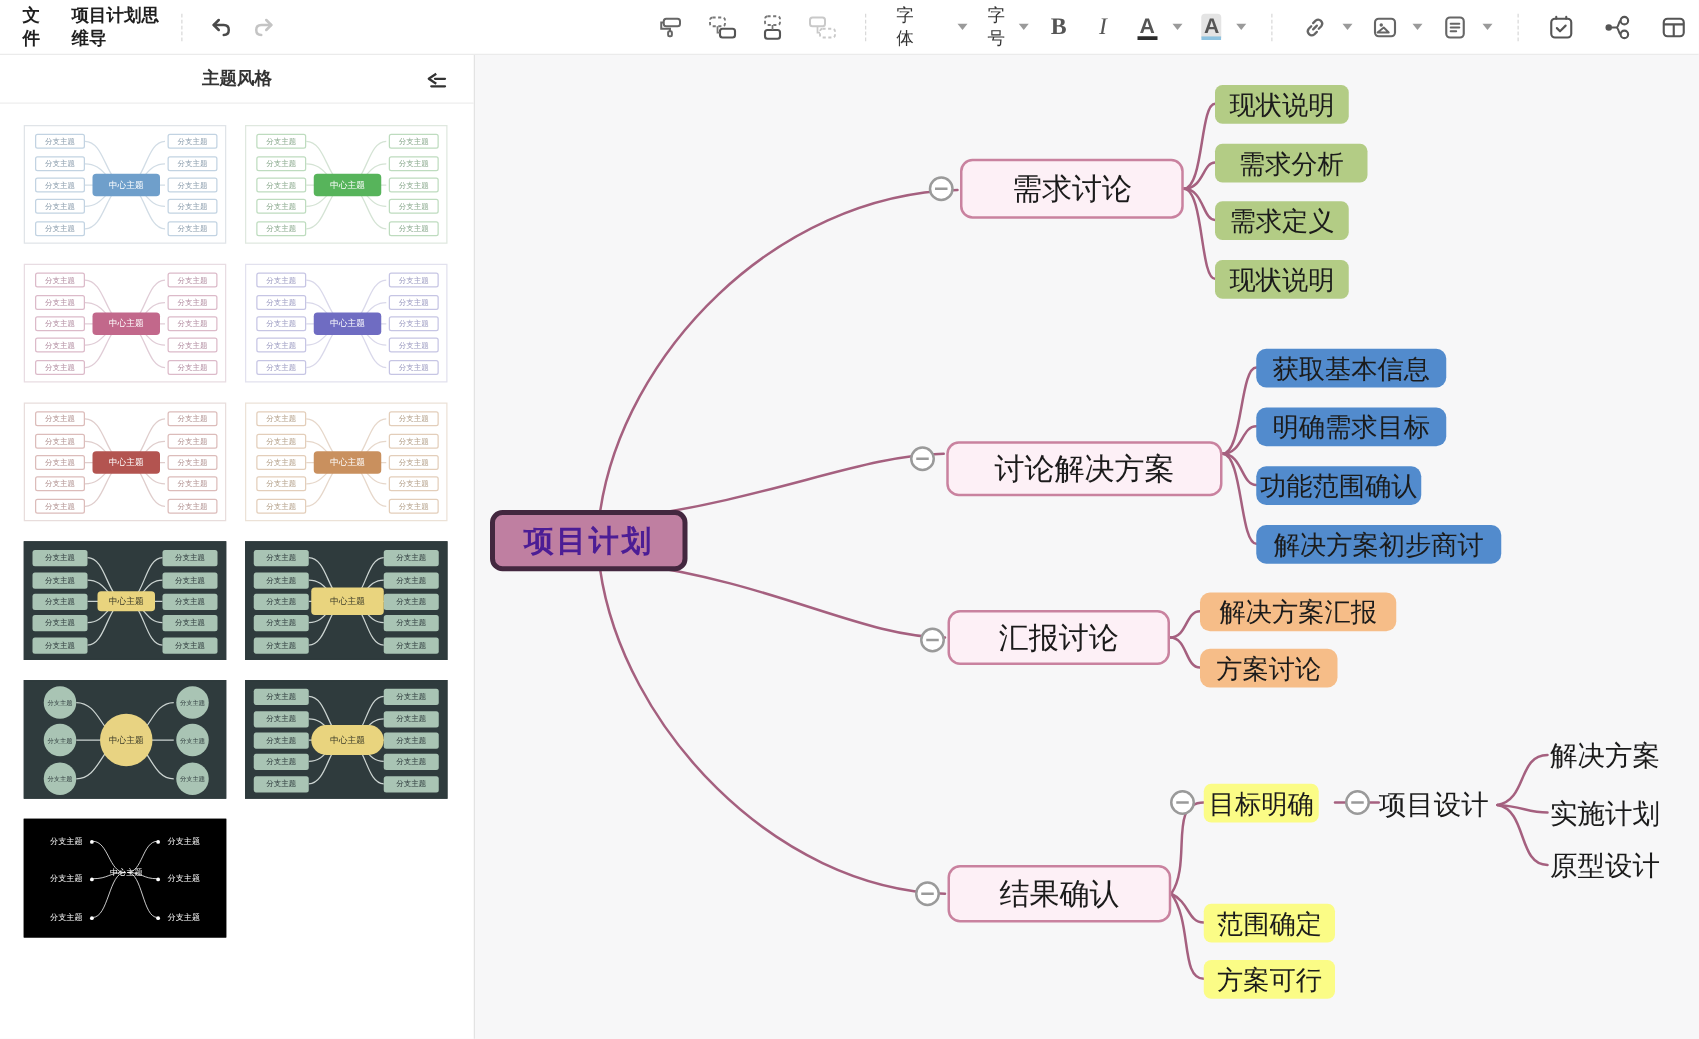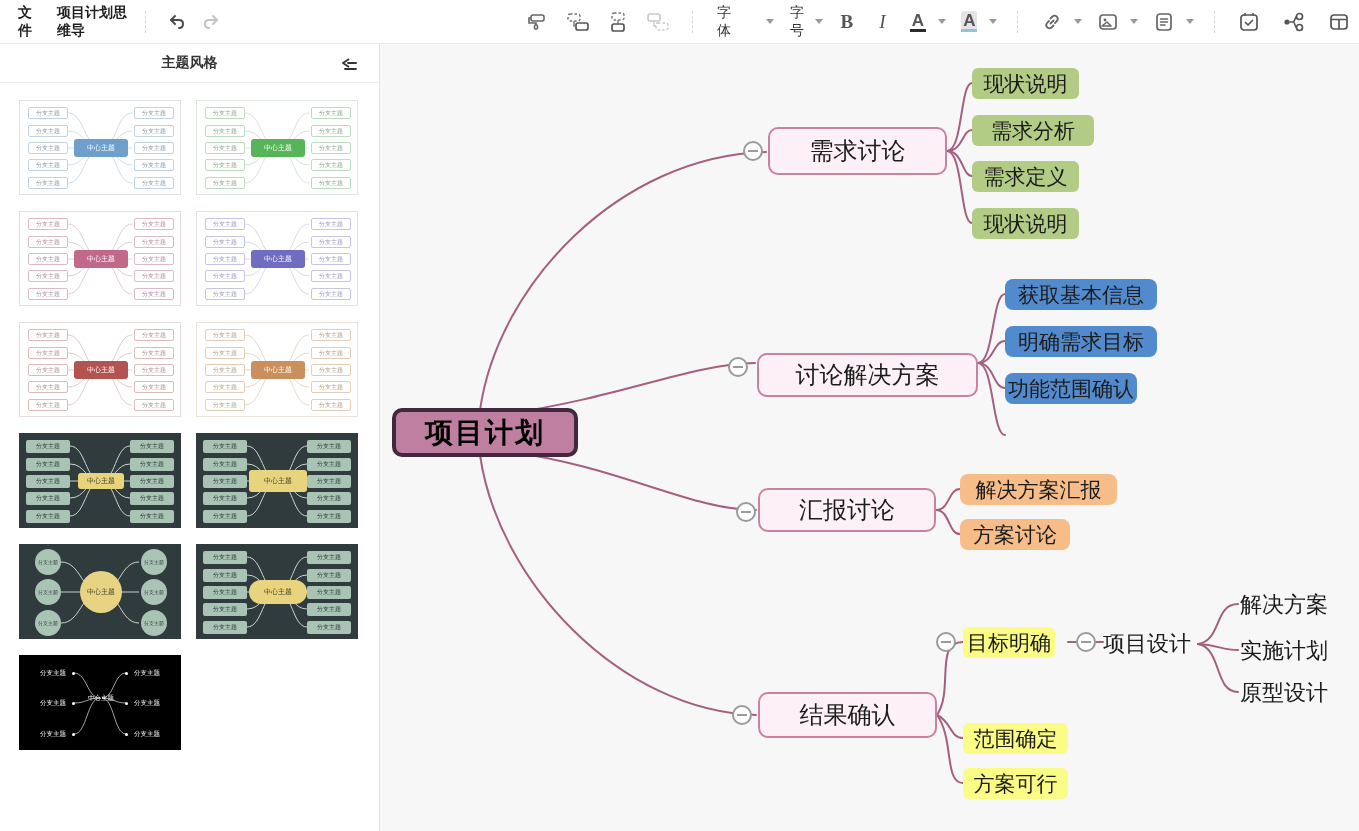--- a/index.html
+++ b/index.html
@@ -41,22 +41,22 @@
   .thumb svg { position:absolute; left:0; top:0; }
   .mini-node { position:absolute; display:flex; align-items:center; justify-content:center;
     white-space:nowrap; overflow:hidden; }
 
   
   .canvas { position:absolute; left:380px; top:44px; width:979px; height:787px; background:#f7f7f8; }
   .map-svg { position:absolute; left:0; top:0; }
   .map-svg path { fill:none; stroke:#a5607f; stroke-width:2; stroke-linecap:round; }
   .node { position:absolute; display:flex; align-items:center; justify-content:center;
     white-space:nowrap; cursor:pointer; color:#1b1b1b; }
-  .root-node { left:12px; top:364px; width:186px; height:49px; background:#bf7fa1;
-    border:4px solid #43273f; border-radius:10px; color:#000000; font-size:28px; font-weight:bold; letter-spacing:2px; }
+  .root-node { left:12px; top:364px; width:158px; height:49px; background:#bf7fa1;
+    border:4px solid #43273f; border-radius:10px; color:#4c1d95; font-size:24px; font-weight:bold; letter-spacing:2px; }
   .branch-node { background:#fdf0f6; border:2px solid #c9829f; border-radius:10px; font-size:24px; }
   .b1 { left:388px; top:83px;  width:179px; height:48px; }
   .b2 { left:377px; top:297px; width:221px; height:44px;margin-top:12px; }
   .b3 { left:378px; top:444px; width:178px; height:44px; }
   .b4 { left:378px; top:648px; width:179px; height:46px; }
   .child { height:31px; font-size:21px; border-radius:6px; }
   .c-green  { background:#b3cc85; }
   .c-blue   { background:#528bcd; border-radius:8px; }
   .c-orange { background:#f6bd88; border-radius:8px; }
   .c-yellow { background:#fbfc86; }
@@ -506,20 +506,21 @@
   <div class="node branch-node b4">结果确认</div>
 
   <div class="node child c-green" style="left:592px;top:24px;width:107px">现状说明</div>
   <div class="node child c-green" style="left:592px;top:71px;width:122px">需求分析</div>
   <div class="node child c-green" style="left:592px;top:117px;width:107px">需求定义</div>
   <div class="node child c-green" style="left:592px;top:164px;width:107px">现状说明</div>
 
   <div class="node child c-blue" style="left:625px;top:235px;width:152px">获取基本信息</div>
   <div class="node child c-blue" style="left:625px;top:282px;width:152px">明确需求目标</div>
   <div class="node child c-blue" style="left:625px;top:329px;width:132px">功能范围确认</div>
+  <div class="node child c-blue" style="left:625px;top:376px;width:196px">解决方案初步商讨</div>
 
   <div class="node child c-orange" style="left:580px;top:430px;width:157px">解决方案汇报</div>
   <div class="node child c-orange" style="left:580px;top:475px;width:110px">方案讨论</div>
 
   <div class="node child c-yellow" style="left:583px;top:583px;width:92px">目标明确</div>
   <div class="node child c-yellow" style="left:583px;top:679px;width:105px">范围确定</div>
   <div class="node child c-yellow" style="left:583px;top:724px;width:105px">方案可行</div>
 
   <div class="node plain" style="left:723px;top:586px;height:28px">项目设计</div>
   <div class="node plain" style="left:860px;top:548px;height:26px">解决方案</div>

